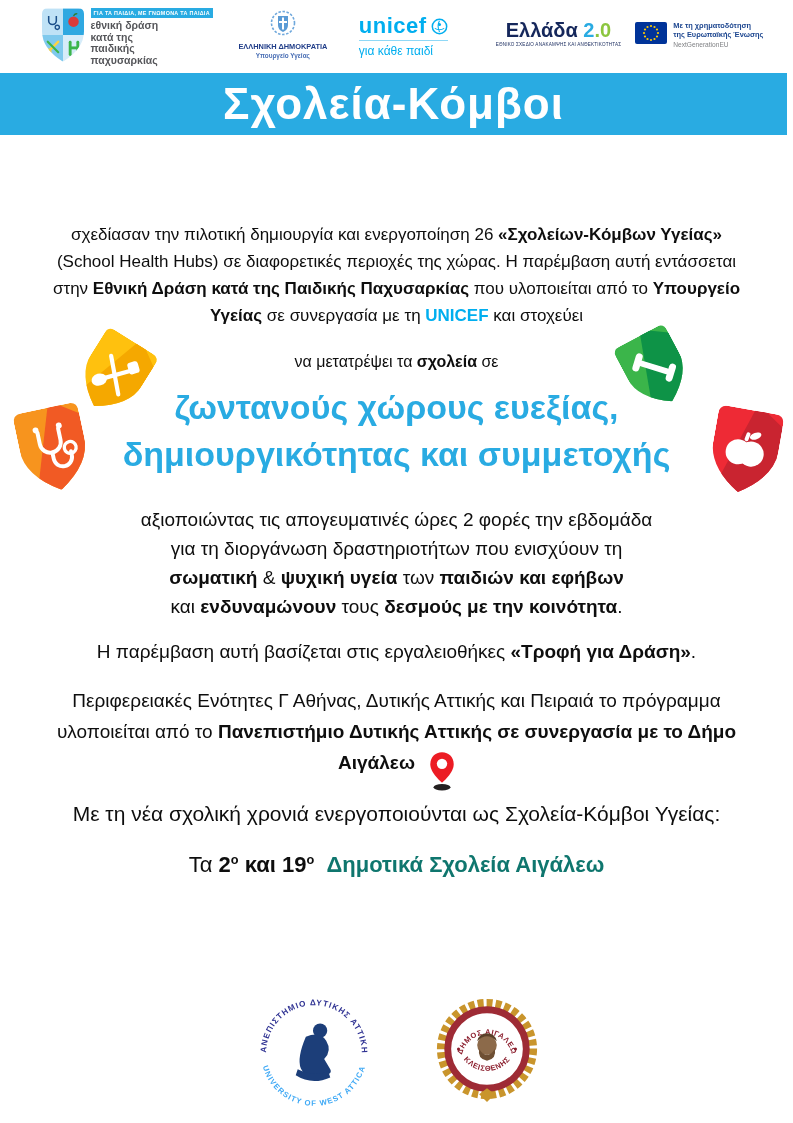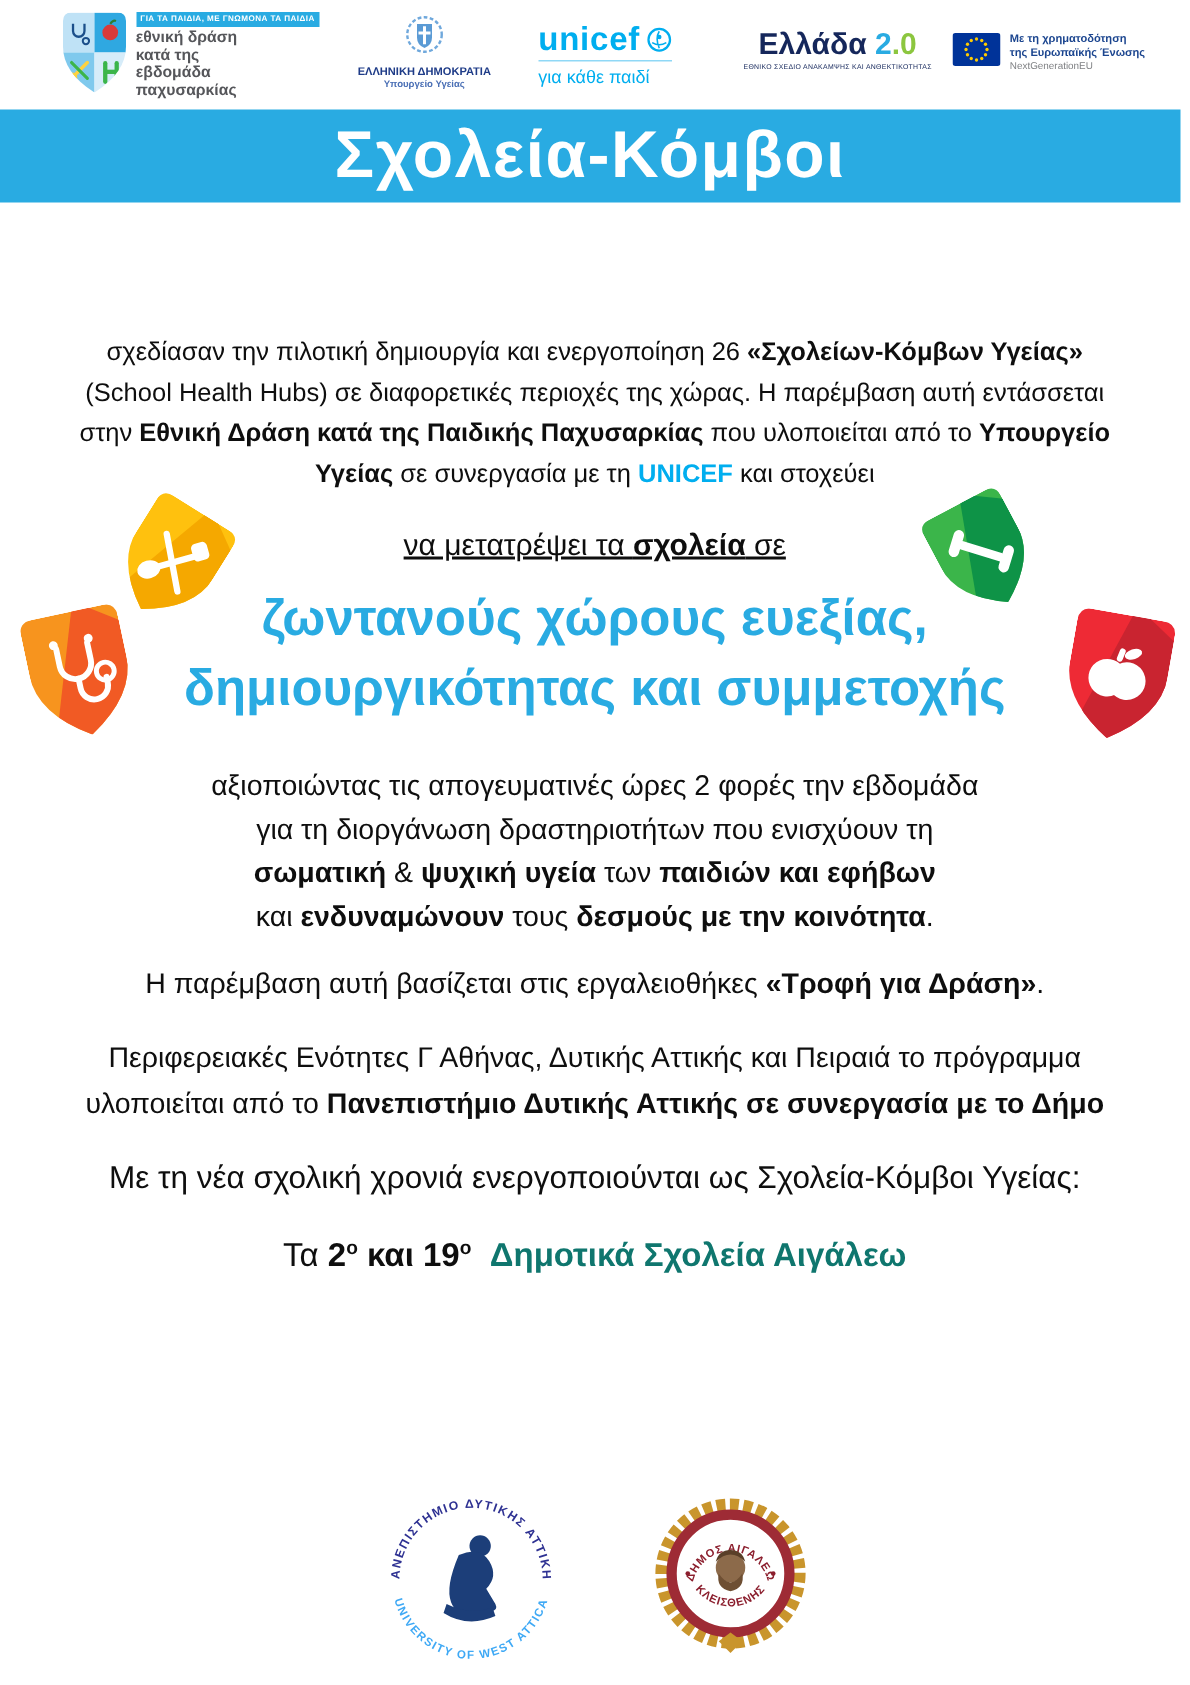--- a/index.html
+++ b/index.html
@@ -43,21 +43,21 @@
   .banner{
     position:absolute;top:73px;left:0;width:787px;height:62px;background:#29ABE2;
     display:flex;align-items:center;justify-content:center;
   }
   .banner h1{margin:0;color:#fff;font-size:44px;font-weight:700;letter-spacing:1px;}
 
   
   .main{position:absolute;top:135px;left:0;width:793px;text-align:center;color:#0e0e0e;}
   .tline{white-space:nowrap;}
   .p1{margin-top:86px;font-size:17px;line-height:27px;}
-  .p2{margin-top:24px;font-size:20px;text-decoration:underline;}
+  .p2{margin-top:24px;font-size:16px;}
   .headline{margin-top:13px;font-size:34px;line-height:47px;font-weight:700;color:#29ABE2;}
   .p3{margin-top:27px;font-size:19px;line-height:29px;}
   .p4{margin-top:20px;font-size:19px;}
   .p5{margin-top:22px;font-size:19px;line-height:31px;}
   .pin-line{
     display:flex;justify-content:center;align-items:flex-start;gap:14px;
     font-size:19px;line-height:31px;height:33px;
   }
   .pin-line .word{font-weight:700;}
   .pin-svg{margin-top:-4px;}
@@ -111,21 +111,21 @@
           <rect x="28" y="34" width="3" height="16" rx="1.5" fill="#3BB54A"></rect>
           <rect x="36" y="34" width="3" height="16" rx="1.5" fill="#3BB54A"></rect>
           <rect x="30" y="40" width="7" height="3" fill="#3BB54A"></rect>
         </g>
       </svg>
       <div class="nat-text">
         <div class="nat-tagline">ΓΙΑ ΤΑ ΠΑΙΔΙΑ, ΜΕ ΓΝΩΜΟΝΑ ΤΑ ΠΑΙΔΙΑ</div>
         <div class="nat-lines">
             <div class="tline"><span class="run ">εθνική δράση</span></div>
             <div class="tline"><span class="run ">κατά της</span></div>
-            <div class="tline"><span class="run ">εβδομάδα</span></div>
+            <div class="tline"><span class="run ">παιδικής</span></div>
             <div class="tline"><span class="run ">παχυσαρκίας</span></div>
           </div>
       </div>
     </div>
 
     <div class="logo-ministry">
       <svg width="26" height="26" viewBox="0 0 26 26">
         <circle cx="13" cy="13" r="11.5" fill="none" stroke="#6FA8DC" stroke-width="1.6" stroke-dasharray="2.5 1.6"></circle>
         <path d="M8,6 h10 v9 q0,5 -5,7 q-5,-2 -5,-7 Z" fill="#5B9BD5"></path>
         <rect x="12" y="7.5" width="2" height="12" fill="#fff"></rect>
@@ -274,20 +274,28 @@
         <div class="tline"><span class="run ">αξιοποιώντας τις απογευματινές ώρες 2 φορές την εβδομάδα</span></div>
         <div class="tline"><span class="run ">για τη διοργάνωση δραστηριοτήτων που ενισχύουν τη</span></div>
         <div class="tline"><span class="run b">σωματική</span><span class="run "> &amp; </span><span class="run b">ψυχική υγεία</span><span class="run "> των </span><span class="run b">παιδιών και εφήβων</span></div>
         <div class="tline"><span class="run ">και </span><span class="run b">ενδυναμώνουν</span><span class="run "> τους </span><span class="run b">δεσμούς με την κοινότητα</span><span class="run ">.</span></div>
       </div>
     <div class="p4"><span class="run ">Η παρέμβαση αυτή βασίζεται στις εργαλειοθήκες </span><span class="run b">«Τροφή για Δράση»</span><span class="run ">.</span></div>
     <div class="p5">
         <div class="tline"><span class="run ">Περιφερειακές Ενότητες Γ Αθήνας, Δυτικής Αττικής και Πειραιά το πρόγραμμα</span></div>
         <div class="tline"><span class="run ">υλοποιείται από το </span><span class="run b">Πανεπιστήμιο Δυτικής Αττικής σε συνεργασία με το Δήμο</span></div>
       </div>
+    <div class="pin-line">
+      <span class="word">Αιγάλεω</span>
+      <svg class="pin-svg" width="26" height="56" viewBox="0 0 40 62">
+        <ellipse cx="20" cy="56" rx="13" ry="5" fill="#231F20"></ellipse>
+        <path d="M20,2 C9,2 2,10 2,21 C2,34 20,49 20,49 C20,49 38,34 38,21 C38,10 31,2 20,2 Z" fill="#EC1C24"></path>
+        <circle cx="20" cy="20" r="8" fill="#fff"></circle>
+      </svg>
+    </div>
     <div class="p6">Με τη νέα σχολική χρονιά ενεργοποιούνται ως Σχολεία-Κόμβοι Υγείας:</div>
     <div class="p7"><span class="run ">Τα </span><span class="run b">2</span><span class="run sup">ο</span><span class="run b"> και </span><span class="run b">19</span><span class="run sup">ο</span><span class="run ">&nbsp; </span><span class="run green">Δημοτικά Σχολεία Αιγάλεω</span></div>
   </div>
 
   <div class="footer-logos">
 
     <svg width="122" height="122" viewBox="0 0 120 120">
       <defs>
         <path id="uwTop" d="M 13,60 A 47,47 0 0 1 107,60"></path>
         <path id="uwBot" d="M 8,60 A 52,52 0 0 0 112,60"></path>

